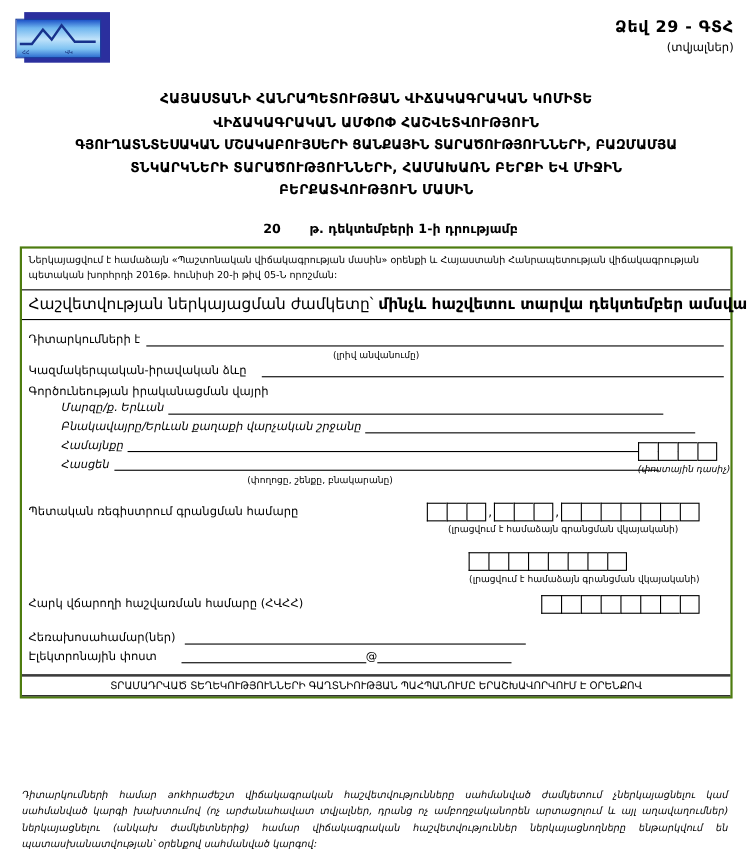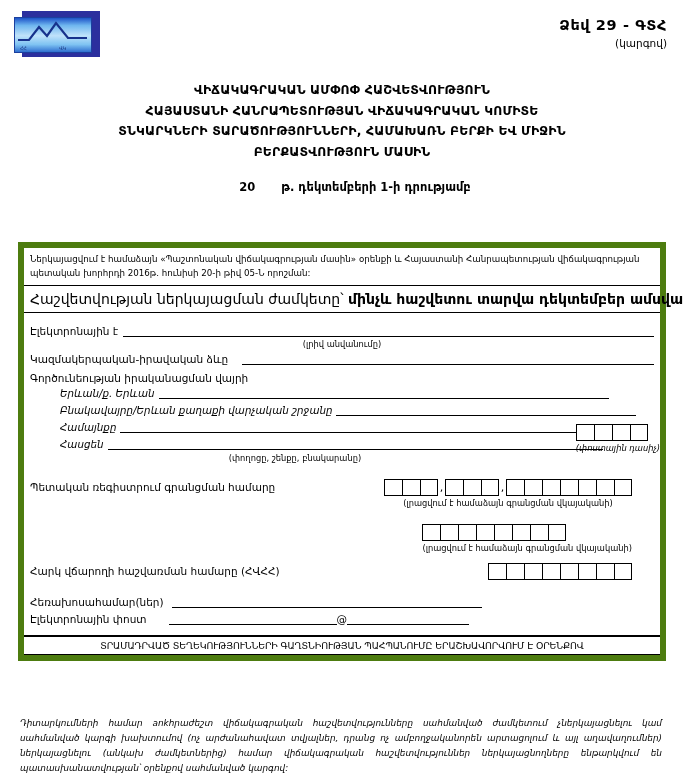--- a/index.html
+++ b/index.html
@@ -104,23 +104,23 @@
     font-size: 11.5px;
     font-weight: bold;
     padding-left: 26px;
   }
   .date-line .yr { margin-right: 26px; }
 
   
   .box {
     position: absolute;
     left: 18px;
-    top: 242px;
+    top: 224px;
     width: 648px;
-    border: 6px solid #4d7c0f;
+    border: 2px solid #4d7c0f;
     box-sizing: border-box;
     background: #fff;
   }
   .legal {
     padding: 5px 6px 5px 6px;
     font-size: 8.7px;
     line-height: 13.5px;
     border-bottom: 1px solid #000;
   }
   .deadline {
@@ -266,62 +266,63 @@
         <svg width="76" height="34" viewBox="0 0 76 34">
           <polyline points="3,22 14,22 24,9 32,18 41,5 53,20 72,20" fill="none" stroke="#17328c" stroke-width="2.2"></polyline>
         </svg>
         <span class="tick" style="left:5px;">ՀՀ</span>
         <span class="tick" style="left:44px;">ՎԿ</span>
       </div>
     </div>
 
     <div class="form-code">
       <div class="code">Ձեվ  29 - ԳՏՀ</div>
-      <div class="sub">(կարգով)</div>
+      <div class="sub">(տվյալներ)</div>
     </div>
   </div>
 
   <div class="titles">
+    <div class="tline">ՀԱՅԱՍՏԱՆԻ ՀԱՆՐԱՊԵՏՈՒԹՅԱՆ ՎԻՃԱԿԱԳՐԱԿԱՆ ԿՈՄԻՏԵ</div>
     <div class="tline">ՎԻՃԱԿԱԳՐԱԿԱՆ ԱՄՓՈՓ ՀԱՇՎԵՏՎՈՒԹՅՈՒՆ</div>
-    <div class="tline">ՀԱՅԱՍՏԱՆԻ ՀԱՆՐԱՊԵՏՈՒԹՅԱՆ ՎԻՃԱԿԱԳՐԱԿԱՆ ԿՈՄԻՏԵ</div>
+    <div class="tline wide">ԳՅՈՒՂԱՏՆՏԵՍԱԿԱՆ ՄՇԱԿԱԲՈՒՅՍԵՐԻ ՑԱՆՔԱՅԻՆ ՏԱՐԱԾՈՒԹՅՈՒՆՆԵՐԻ, ԲԱԶՄԱՄՅԱ</div>
     <div class="tline">ՏՆԿԱՐԿՆԵՐԻ ՏԱՐԱԾՈՒԹՅՈՒՆՆԵՐԻ, ՀԱՄԱԽԱՌՆ ԲԵՐՔԻ ԵՎ ՄԻՋԻՆ</div>
     <div class="tline">ԲԵՐՔԱՏՎՈՒԹՅՈՒՆ ՄԱՍԻՆ</div>
   </div>
 
   <div class="date-line">
     <span class="yr">20</span><span>թ.  դեկտեմբերի 1-ի դրությամբ</span>
   </div>
 
   <div class="box">
 
     <div class="legal">Ներկայացվում է համաձայն «Պաշտոնական վիճակագրության մասին»  օրենքի և Հայաստանի Հանրապետության վիճակագրության պետական խորհրդի 2016թ. հունիսի 20-ի թիվ 05-Ն որոշման:</div>
 
     <div class="deadline">
       <span>Հաշվետվության ներկայացման ժամկետը՝</span>
       <b>մինչև հաշվետու տարվա դեկտեմբեր ամսվա 11-ը</b>
     </div>
 
     <div class="fields">
 
       <div class="row">
-        <span class="lbl">Էլեկտրոնային է</span>
+        <span class="lbl">Դիտարկումների է</span>
         <span class="rule"></span>
       </div>
       <div class="caption">(լրիվ անվանումը)</div>
 
       <div class="row">
         <span class="lbl">Կազմակերպական-իրավական ձևը</span>
         <span class="rule" style="margin-left:14px;"></span>
       </div>
 
       <div class="bold-head">Գործունեության իրականացման վայրի</div>
 
       <div class="indent">
         <div class="sub-row">
-          <span>Երևան/ք. Երևան</span>
+          <span>Մարզը/ք. Երևան</span>
           <span class="rule" style="width:450px;"></span>
         </div>
         <div class="sub-row">
           <span>Բնակավայրը/Երևան քաղաքի վարչական շրջանը</span>
           <span class="rule" style="width:300px;"></span>
         </div>
         <div class="sub-row">
           <span>Համայնքը</span>
           <span class="rule" style="width:500px;"></span>
         </div>

